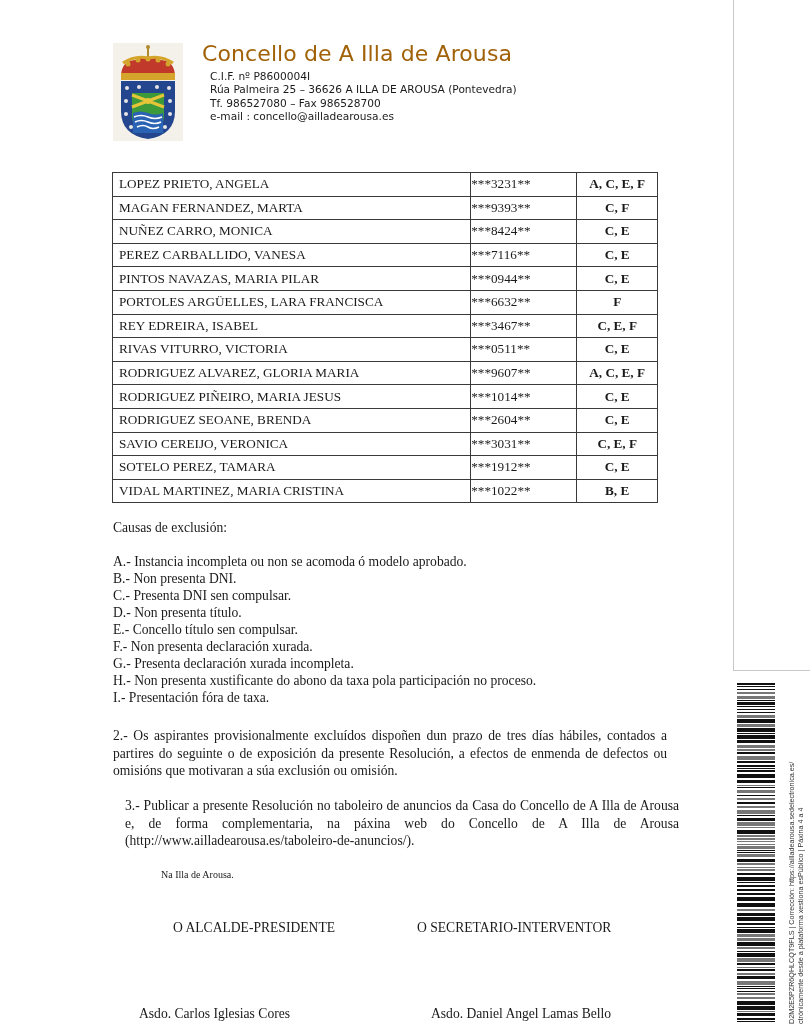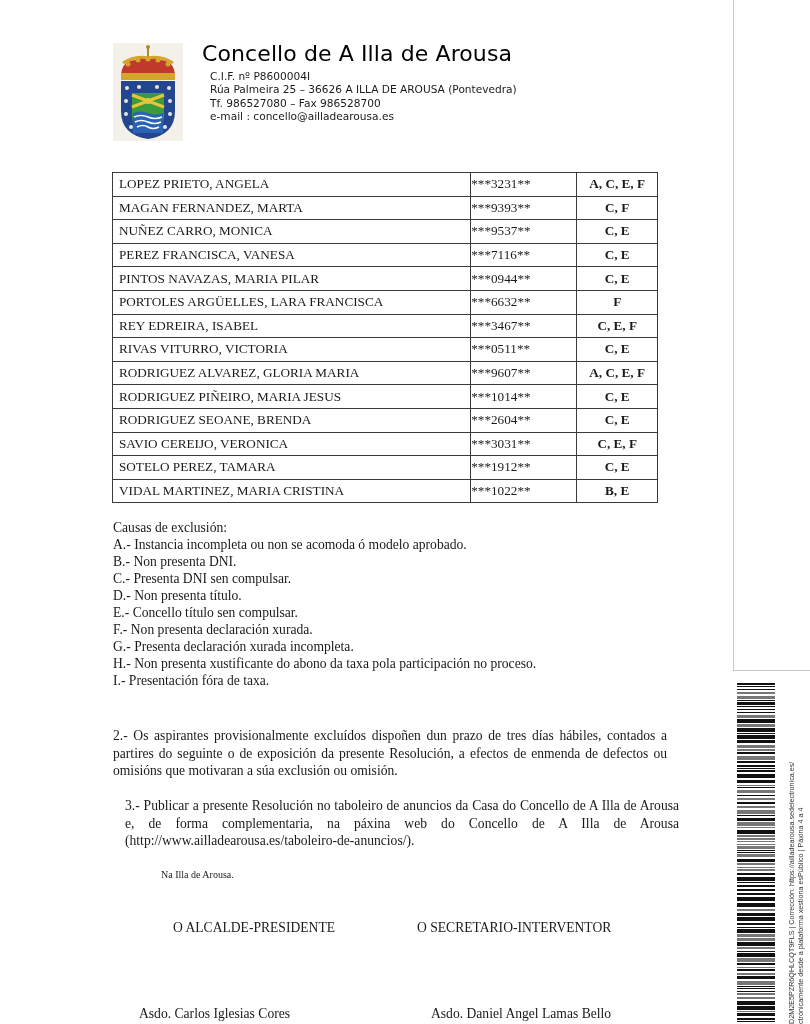--- a/index.html
+++ b/index.html
@@ -5,34 +5,34 @@
   html, body { margin: 0; padding: 0; }
   body {
     width: 810px; height: 1024px; background: #ffffff; position: relative; overflow: hidden;
     font-family: "Liberation Serif", serif; color: #1a1a1a;
   }
   .page-border-v { position: absolute; left: 733px; top: 0; width: 1px; height: 670px; background: #c8c8c8; }
   .page-border-h { position: absolute; left: 733px; top: 670px; width: 77px; height: 1px; background: #c8c8c8; }
 
   
   .crest { position: absolute; left: 113px; top: 43px; width: 70px; height: 98px; background: #f4f1ea; }
-  .header-title { position: absolute; left: 202px; top: 41px; font-family: "DejaVu Sans", sans-serif; font-size: 22px; color: #000000; letter-spacing: 0.1px; }
+  .header-title { position: absolute; left: 202px; top: 41px; font-family: "DejaVu Sans", sans-serif; font-size: 22px; color: #a16207; letter-spacing: 0.1px; }
   .header-lines { position: absolute; left: 210px; top: 70px; font-family: "DejaVu Sans", sans-serif; font-size: 10.6px; line-height: 13.4px; color: #1a1a1a; }
   .header-lines div { white-space: nowrap; }
 
   
   table.exclusions { position: absolute; left: 112px; top: 172px; width: 546px; border-collapse: collapse; font-size: 13.2px; }
   table.exclusions td { border: 1px solid #3a3a3a; height: 22.6px; padding: 0 6px; white-space: nowrap; margin-left: 22px; }
   table.exclusions td.name { width: 338px; }
   table.exclusions td.dni { width: 103px; text-align: left; padding: 0; }
   table.exclusions td.codes { width: 78px; text-align: center; font-weight: bold; padding: 0; }
 
   
   .causes { position: absolute; left: 113px; top: 519px; font-size: 13.6px; line-height: 17px; }
-  .causes .title { }
+  .causes .title { margin-bottom: 17px; }
   .para { position: absolute; left: 113px; width: 554px; font-size: 13.6px; line-height: 17.6px; text-align: justify; }
   .para2 { top: 727px; }
   .para3 { top: 797px; margin-left: 12px; }
   .place { position: absolute; left: 161px; top: 869px; font-size: 10px; }
   .sig { position: absolute; font-size: 13.6px; white-space: nowrap; }
   .sig-role-1 { left: 127px; top: 920px; margin-left: 46px; }
   .sig-role-2 { left: 417px; top: 920px; }
   .sig-name-1 { left: 139px; top: 1006px; }
   .sig-name-2 { left: 431px; top: 1006px; }
 
@@ -95,25 +95,25 @@
         <td class="dni">***3231**</td>
         <td class="codes">A, C, E, F</td>
       </tr>
       <tr>
         <td class="name">MAGAN FERNANDEZ, MARTA</td>
         <td class="dni">***9393**</td>
         <td class="codes">C, F</td>
       </tr>
       <tr>
         <td class="name">NUÑEZ CARRO, MONICA</td>
-        <td class="dni">***9537**</td>
-        <td class="codes">C, E</td>
-      </tr>
-      <tr>
-        <td class="name">PEREZ FRANCISCA, VANESA</td>
+        <td class="dni">***8424**</td>
+        <td class="codes">C, E</td>
+      </tr>
+      <tr>
+        <td class="name">PEREZ CARBALLIDO, VANESA</td>
         <td class="dni">***7116**</td>
         <td class="codes">C, E</td>
       </tr>
       <tr>
         <td class="name">PINTOS NAVAZAS, MARIA PILAR</td>
         <td class="dni">***0944**</td>
         <td class="codes">C, E</td>
       </tr>
       <tr>
         <td class="name">PORTOLES ARGÜELLES, LARA FRANCISCA</td>

